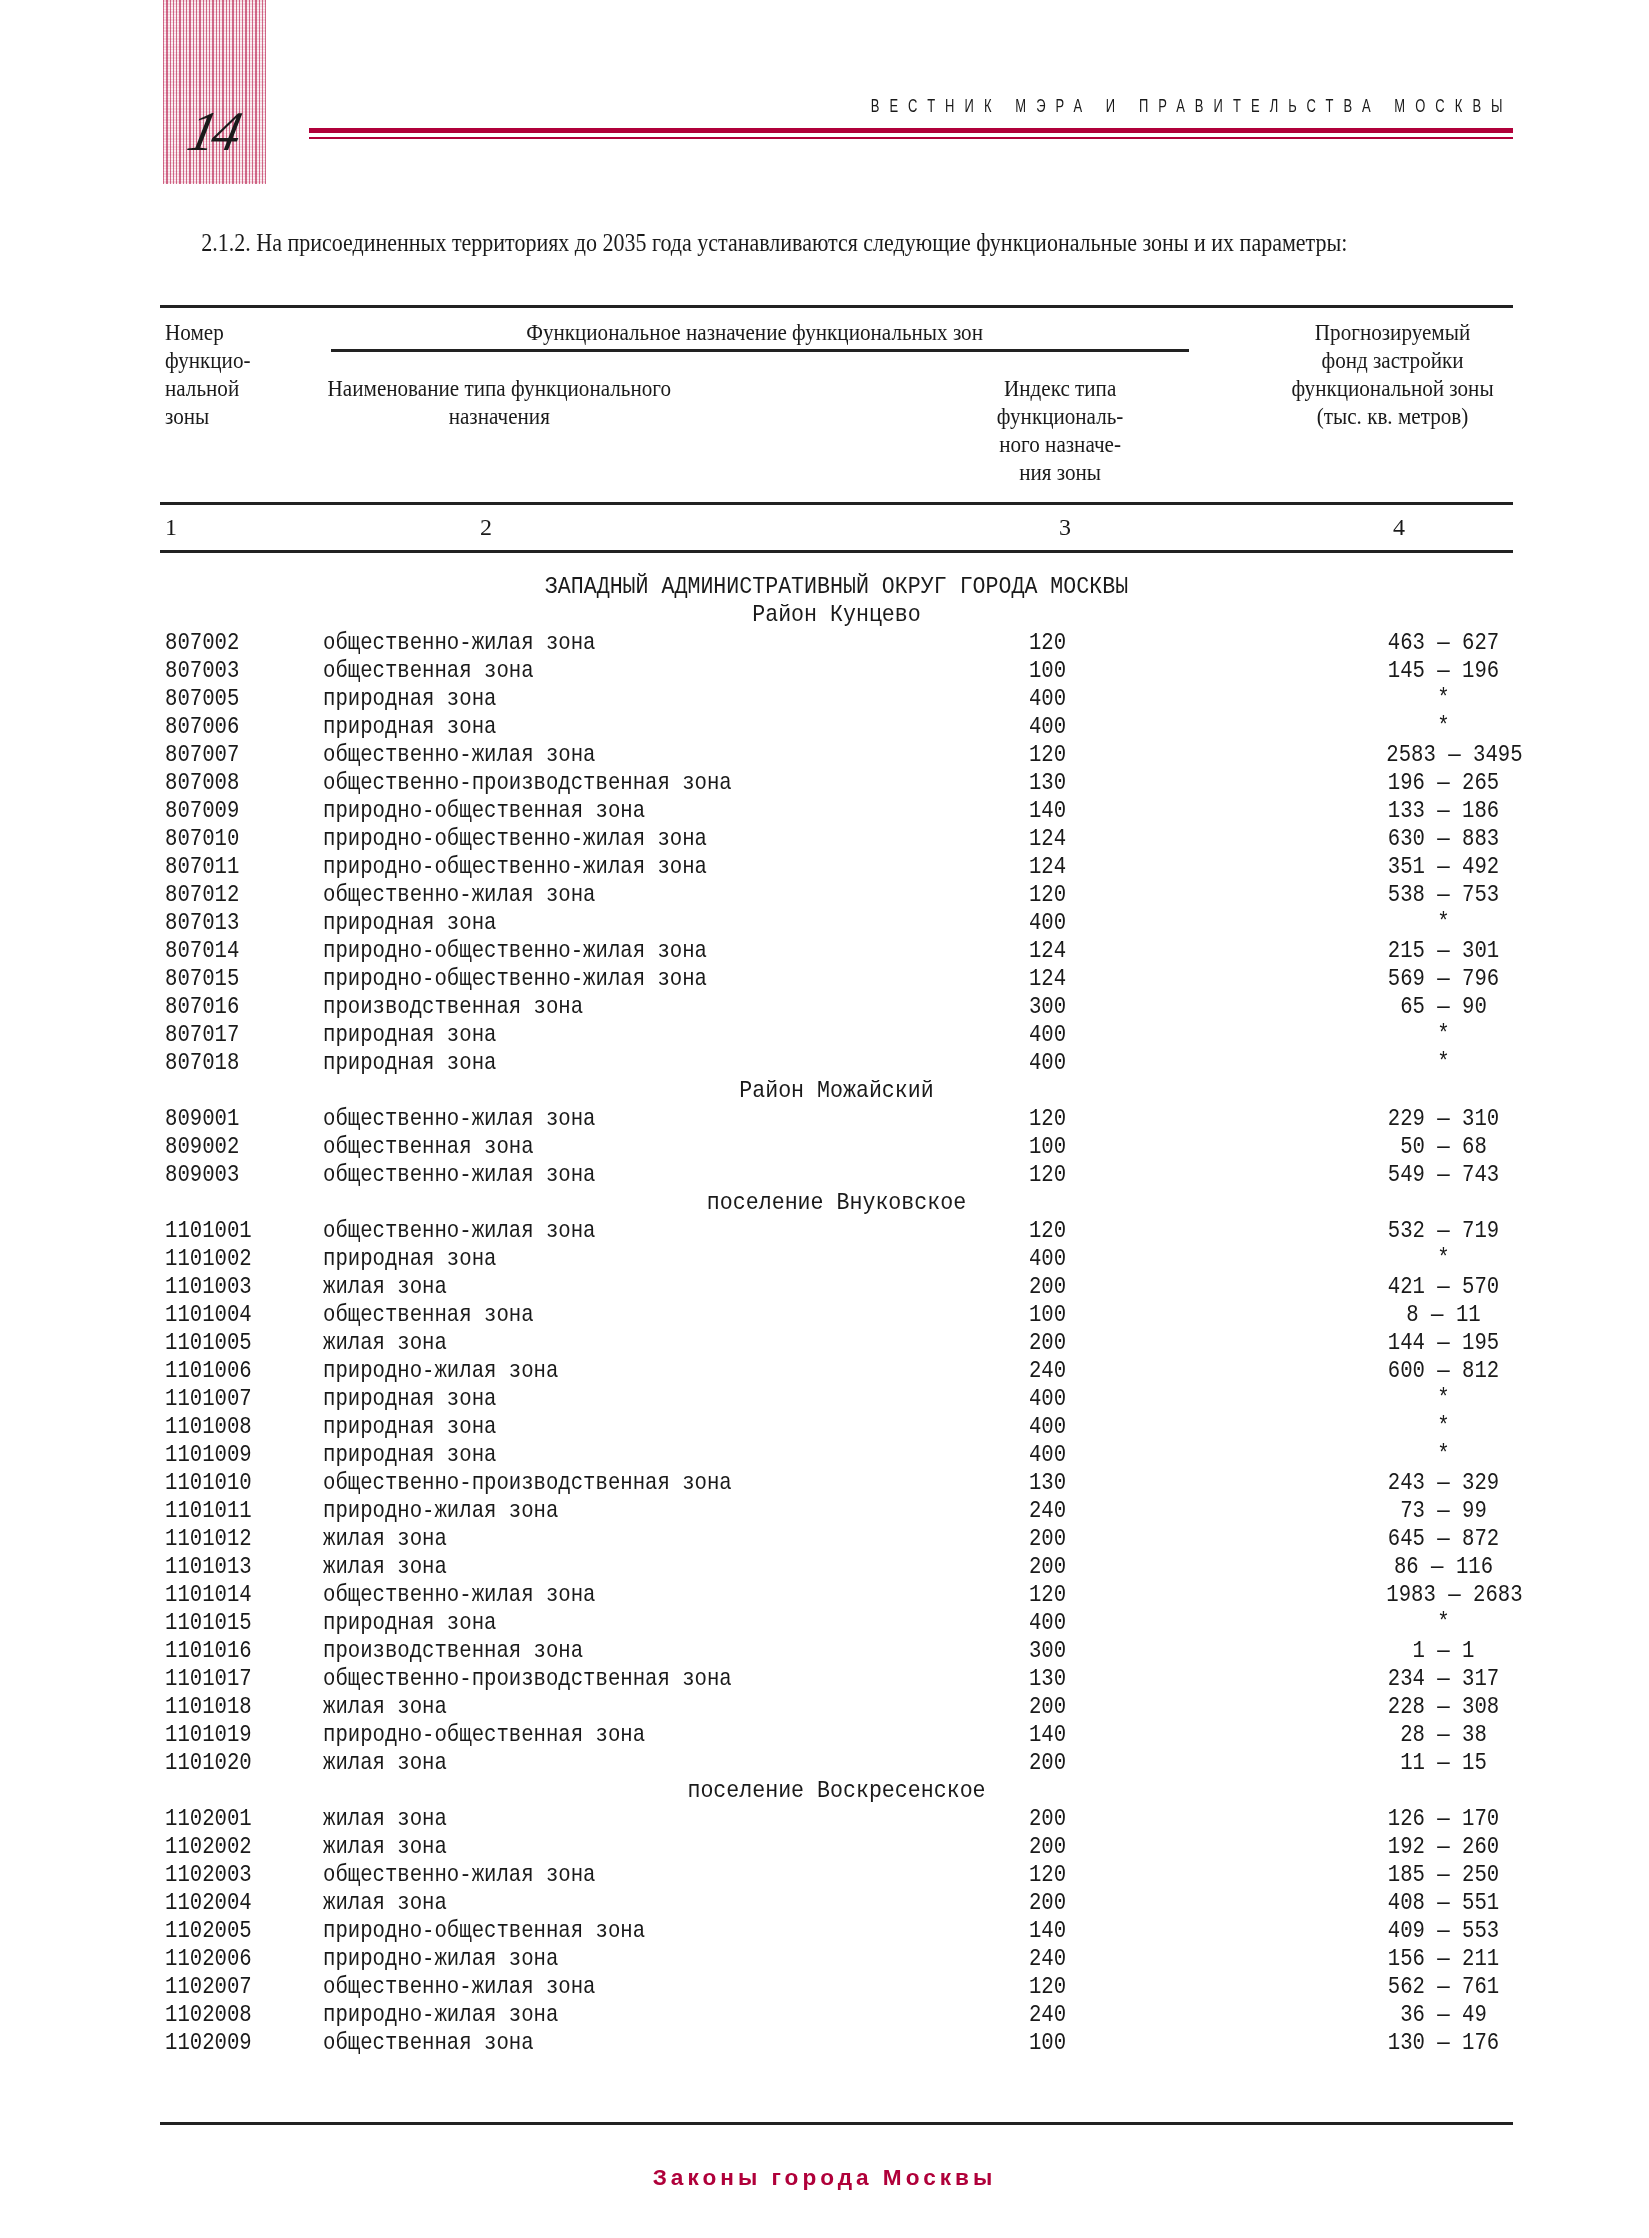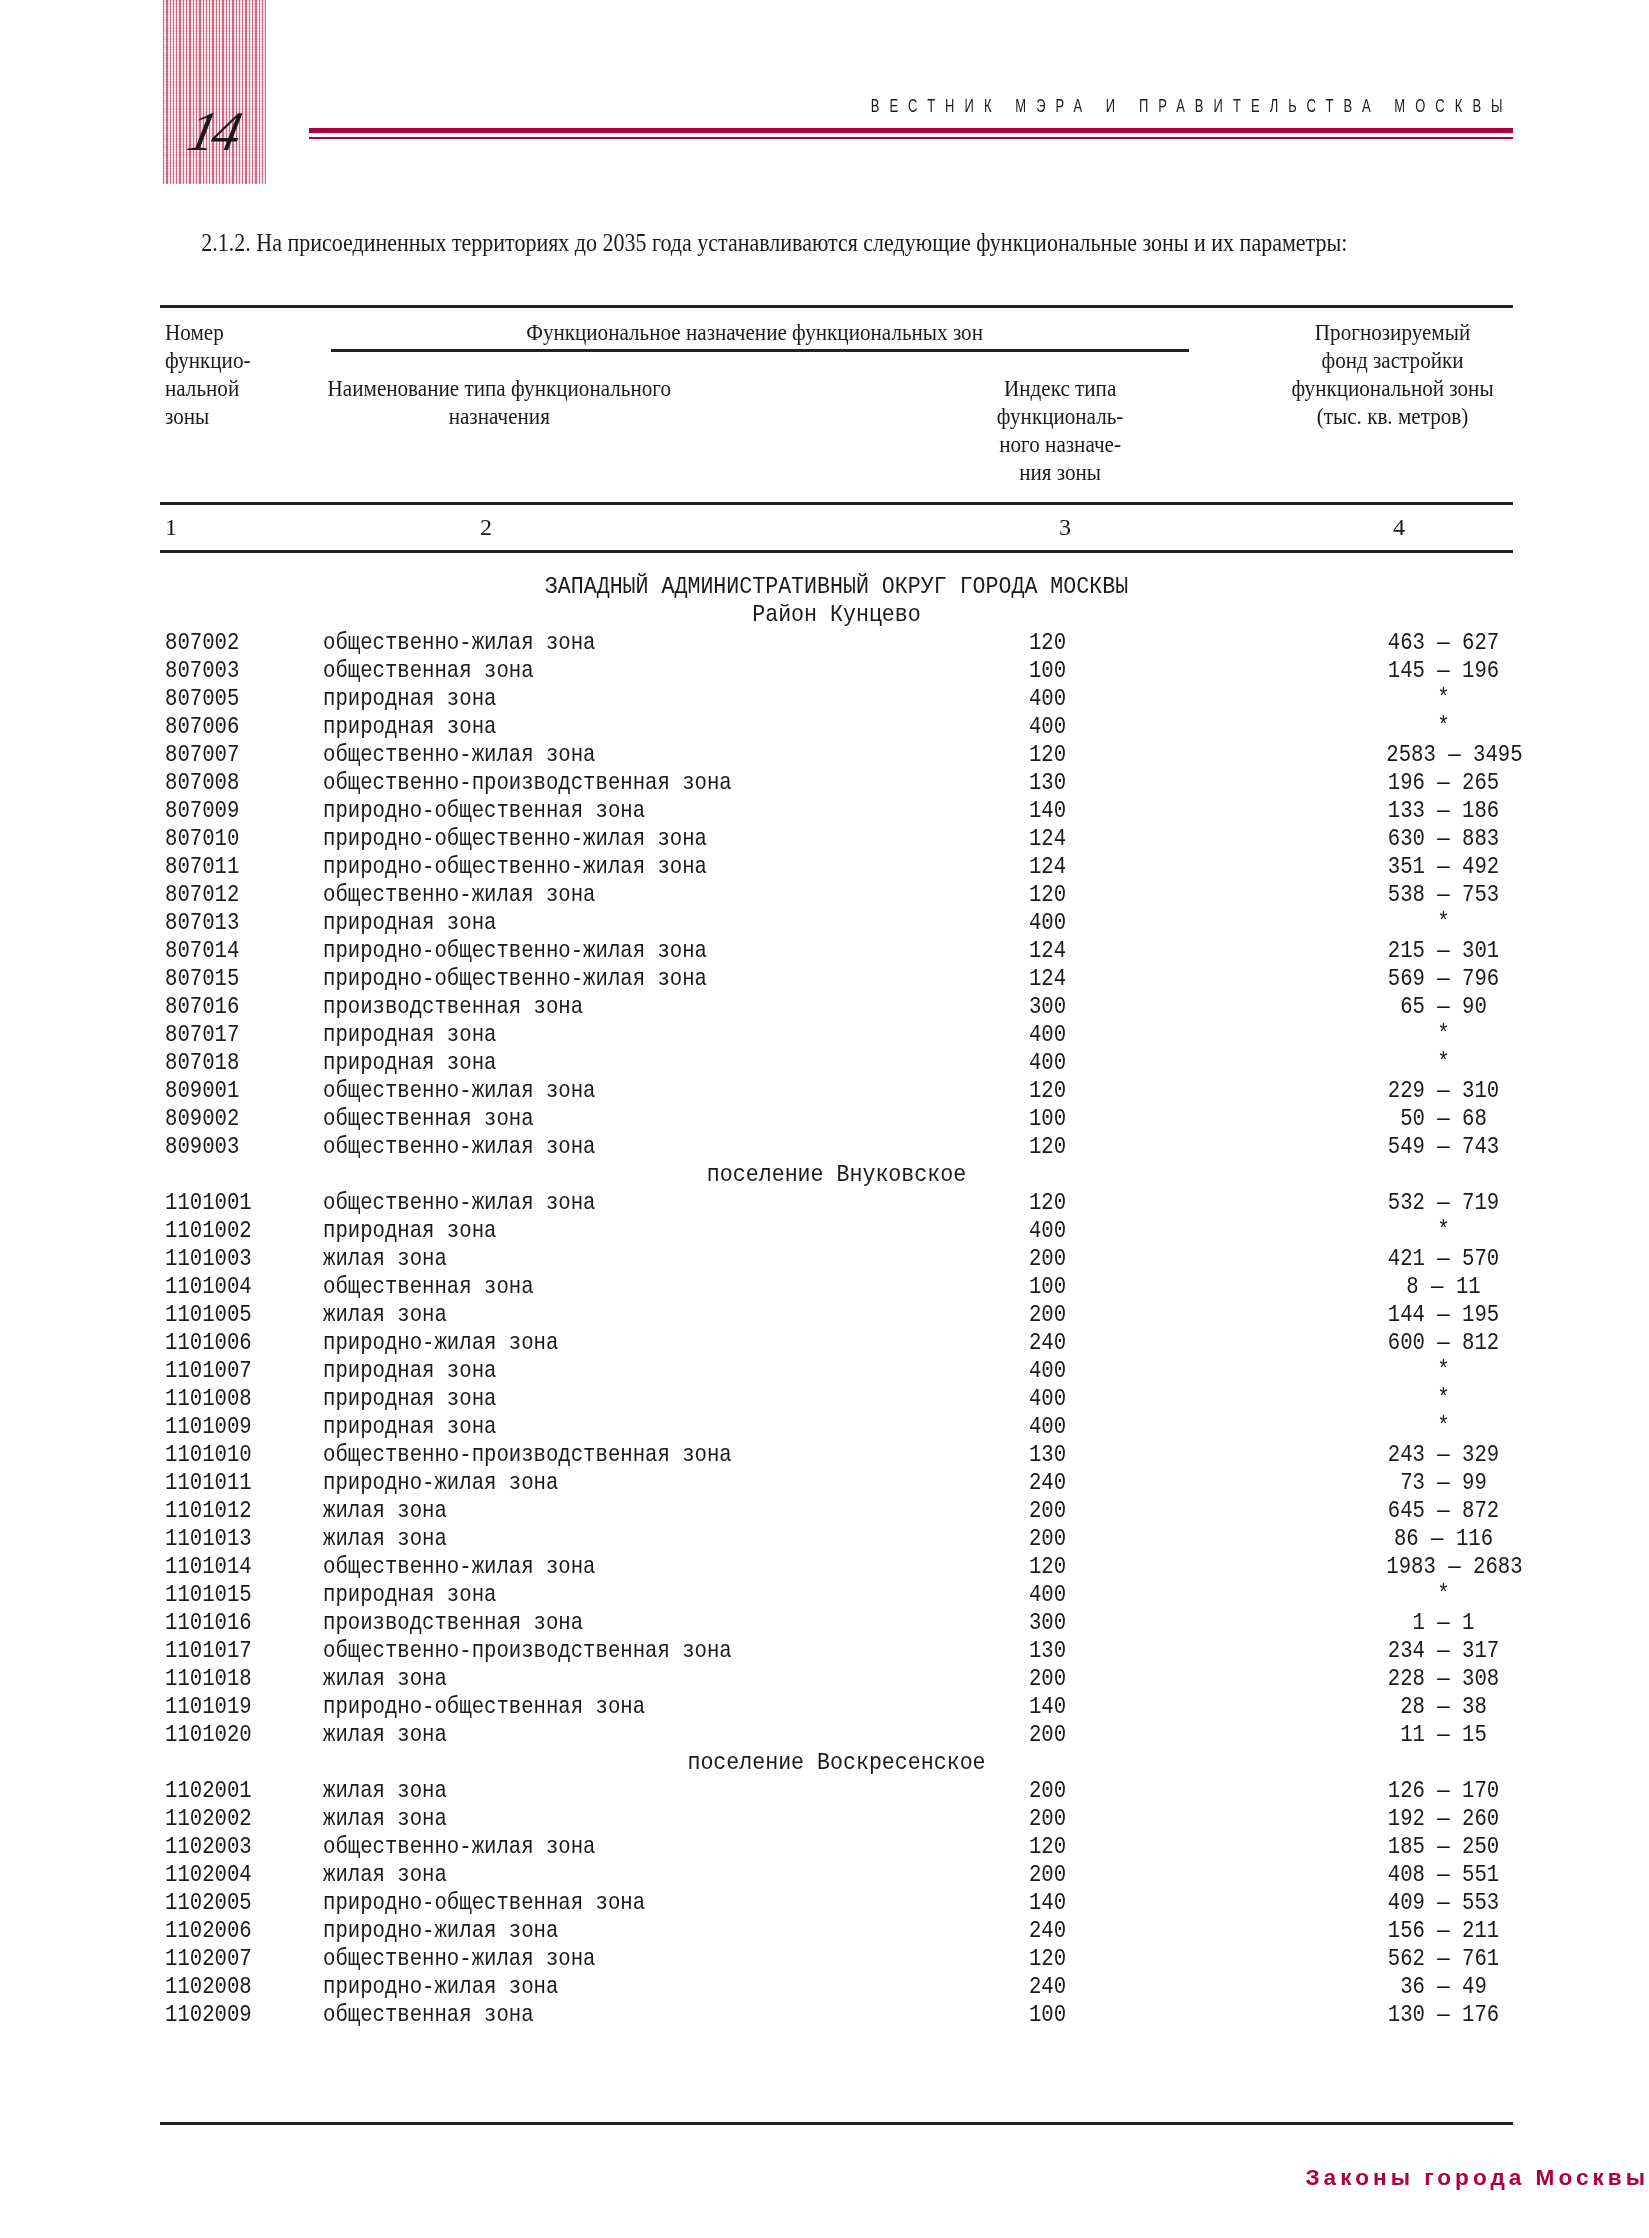--- a/index.html
+++ b/index.html
@@ -43,21 +43,21 @@
   .row { position: relative; height: 28px; font-size: 24px; line-height: 28px; white-space: nowrap; font-family: Liberation Mono, monospace; }
   .cell { position: absolute; top: 0; transform: scaleX(0.86); }
   .c1 { left: 5.3px; transform-origin: left center; }
   .c2 { left: 163px; transform-origin: left center; }
   .c3 { left: 861px; width: 53px; text-align: center; transform-origin: center center; }
   .c4 { left: 1217px; width: 133px; text-align: center; transform-origin: center center; }
   .section-title { text-align: center; font-size: 24px; transform: scaleX(0.9); }
 
   .foot-rule { position: absolute; left: 160px; width: 1353px; top: 2122px; height: 3.3px; background: #222; }
   .footer {
-    position: absolute; left: 0; right: 0; top: 2165px; text-align: right;
+    position: absolute; left: 0; right: 0; top: 2165px; text-align: center;
     font-family: "Liberation Sans", sans-serif; font-weight: bold; font-size: 22.6px; letter-spacing: 4px;
     color: #b0003a;
   }
 </style>
 </head>
 <body>
 
 <div class="pagenum-block"></div>
 <div class="pagenum">14</div>
 <div class="running-head">ВЕСТНИК МЭРА И ПРАВИТЕЛЬСТВА МОСКВЫ</div>
@@ -181,20 +181,23 @@
       <span class="cell c3">400</span>
       <span class="cell c4">*</span>
     </div>
     <div class="row">
       <span class="cell c1">807018</span>
       <span class="cell c2">природная зона</span>
       <span class="cell c3">400</span>
       <span class="cell c4">*</span>
     </div>
     <div class="row">
+      <div class="section-title">Район Можайский</div>
+    </div>
+    <div class="row">
       <span class="cell c1">809001</span>
       <span class="cell c2">общественно-жилая зона</span>
       <span class="cell c3">120</span>
       <span class="cell c4">229 — 310</span>
     </div>
     <div class="row">
       <span class="cell c1">809002</span>
       <span class="cell c2">общественная зона</span>
       <span class="cell c3">100</span>
       <span class="cell c4">50 — 68</span>

